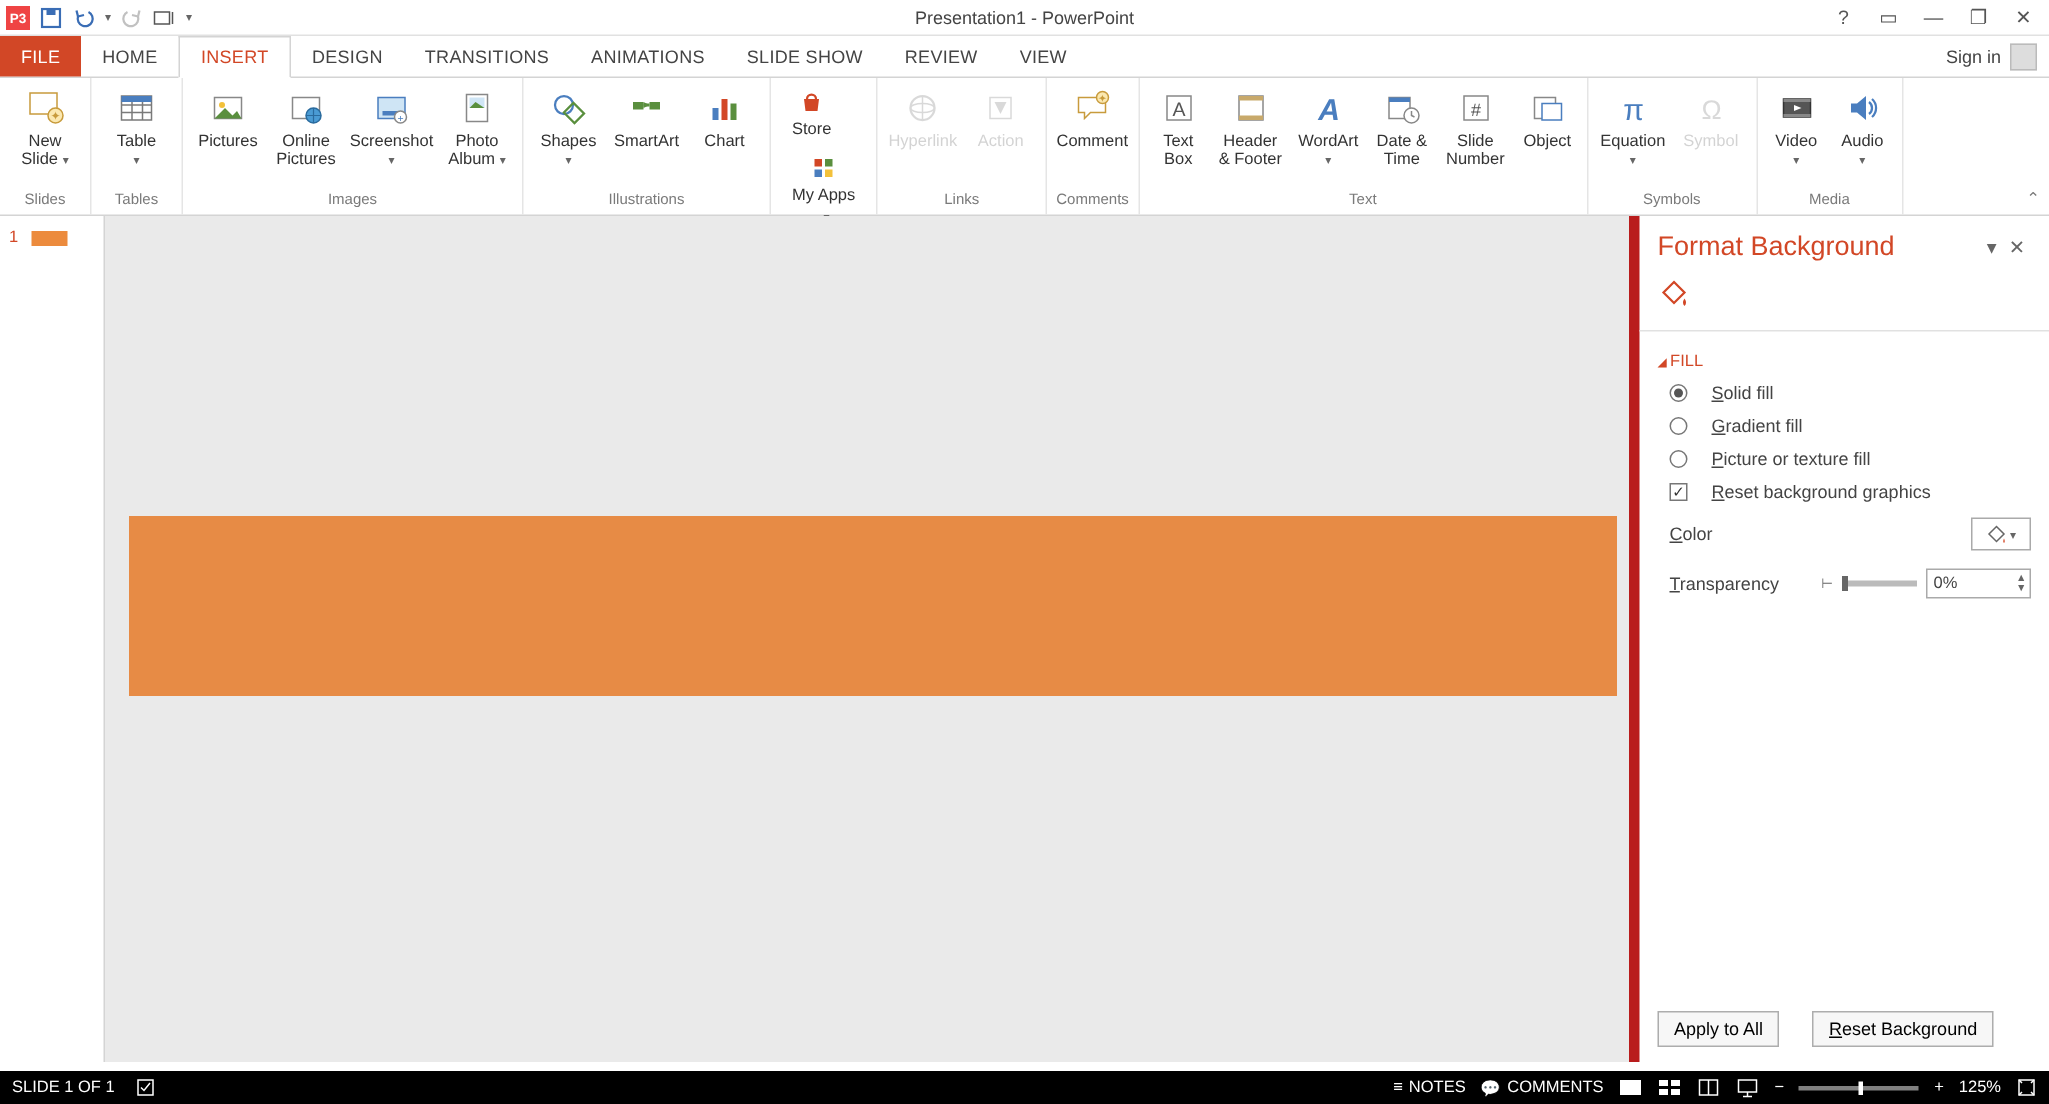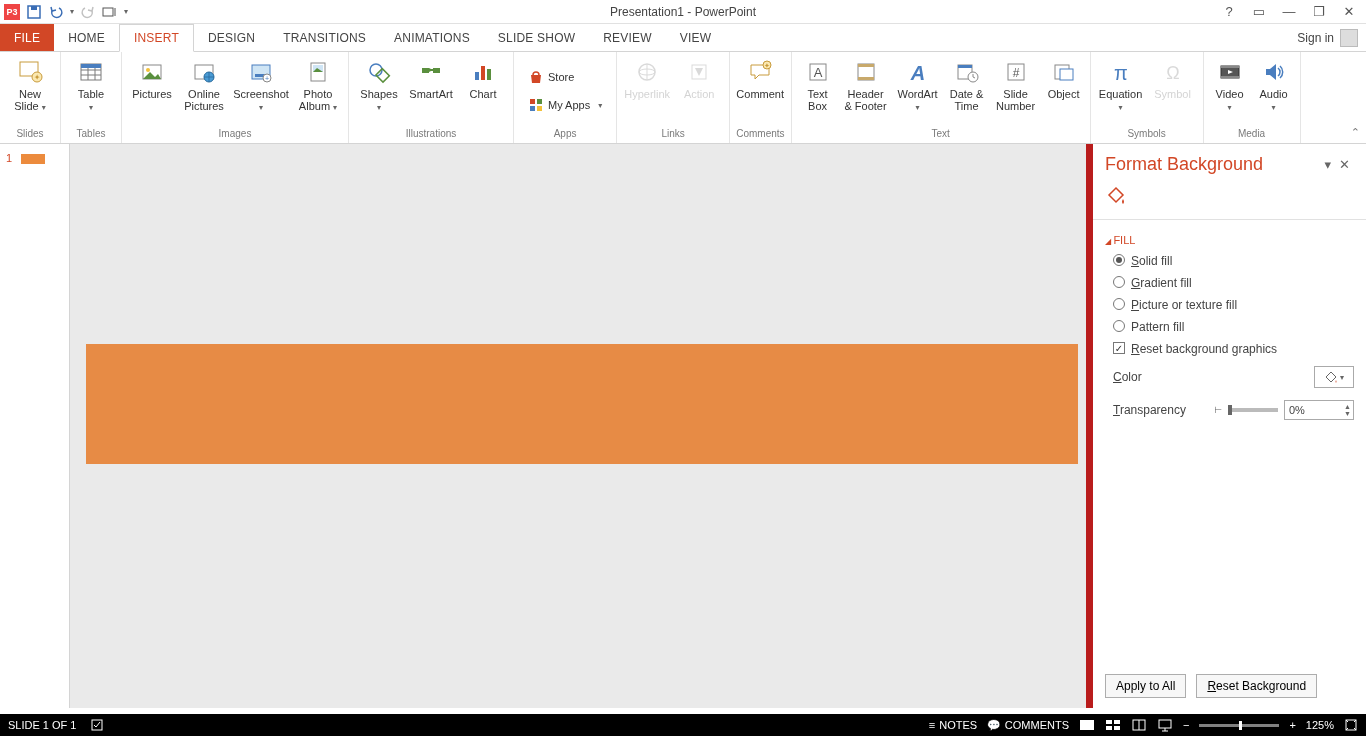--- a/index.html
+++ b/index.html
@@ -15,52 +15,52 @@
 .tab { padding: 0 14px; display: flex; align-items: center; cursor: pointer; text-transform: uppercase; letter-spacing: 0.2px; }
 .tab.file { background: #d24726; color: #fff; font-weight: normal; }
 .tab.active { color: #d24726; background: #fff; border: 1px solid #d4d4d4; border-bottom: 1px solid #fff; margin-bottom: -1px; }
 .signin { margin-left: auto; padding: 0 8px; display: flex; align-items: center; gap: 6px; font-size: 12px; color: #444; }
 .avatar { width: 18px; height: 18px; background: #ddd; border: 1px solid #bbb; }
 .ribbon { height: 92px; background: #fff; border-bottom: 1px solid #d4d4d4; display: flex; position: relative; }
 .ribbon-group { display: flex; flex-direction: column; padding: 2px 6px; border-right: 1px solid #e5e5e5; }
 .group-items { display: flex; flex: 1; align-items: flex-start; gap: 4px; }
 .group-label { font-size: 10px; color: #7a7a7a; text-align: center; padding-bottom: 2px; }
 .rbtn { display: flex; flex-direction: column; align-items: center; justify-content: flex-start; width: 48px; cursor: pointer; padding-top: 4px; }
-.rbtn.small { width: auto; flex-direction: row; gap: 4px; padding: 2px 4px; }
+.rbtn.small { width: auto; flex-direction: column; gap: 4px; padding: 2px 4px; }
 .rbtn .ico { width: 28px; height: 28px; display: flex; align-items: center; justify-content: center; margin-bottom: 2px; }
 .rbtn .lbl { font-size: 11px; color: #333; text-align: center; line-height: 12px; }
 .rbtn.disabled .lbl, .rbtn.disabled .ico { color: #b0b0b0; opacity: 0.55; }
 .caret { font-size: 8px; color: #666; }
 .collapse-caret { position: absolute; right: 6px; bottom: 4px; font-size: 11px; color: #7a7a7a; cursor: pointer; }
 .work-area { position: absolute; top: 144px; left: 0; right: 0; bottom: 28px; display: flex; }
 .thumb-panel { width: 70px; background: #fff; border-right: 1px solid #d4d4d4; padding: 8px 6px; }
 .thumb-num { font-size: 11px; color: #d24726; display: inline-block; vertical-align: top; }
 .mini-slide-ico { display: inline-block; width: 24px; height: 10px; background: #ec8b3d; margin-left: 4px; vertical-align: top; margin-top: 2px; }
 .canvas-area { flex: 1; background: #eaeaea; position: relative; overflow: hidden; }
 .slide-strip { position: absolute; left: 16px; right: 8px; top: 200px; height: 120px; background: #e78b45; }
 .format-pane { width: 280px; background: #fff; border-left: 7px solid #b91c1c; display: flex; flex-direction: column; }
 .fp-header { display: flex; align-items: center; padding: 10px 12px 6px 12px; }
 .fp-title { font-size: 18px; color: #d24726; flex: 1; font-weight: 400; }
 .fp-close { font-size: 13px; color: #666; cursor: pointer; padding: 0 4px; }
 .fp-tabs { padding: 4px 12px 8px 12px; border-bottom: 1px solid #e1e1e1; }
 .fill-icon { width: 22px; height: 22px; display: inline-block; }
 .fp-body { padding: 10px 12px; font-size: 12px; color: #444; }
 .fp-section-h { color: #d24726; font-size: 11px; text-transform: uppercase; padding: 4px 0; cursor: pointer; }
 .fp-section-h::before { content: "◢ "; font-size: 8px; }
-.radio-row, .check-row { display: flex; gap: 6px; padding: 4px 0 4px 8px; }
+.radio-row, .check-row { display: flex; align-items: center; gap: 16px; padding: 4px 0 4px 8px; }
 .radio { width: 12px; height: 12px; border: 1px solid #777; border-radius: 50%; display: inline-flex; align-items: center; justify-content: center; }
 .radio.checked::after { content: ""; width: 6px; height: 6px; background: #555; border-radius: 50%; }
 .check { width: 12px; height: 12px; border: 1px solid #777; display: inline-flex; align-items: center; justify-content: center; font-size: 10px; color: #333; }
 .row-2col { display: flex; align-items: center; justify-content: space-between; padding: 6px 0 6px 8px; }
 .color-swatch { width: 40px; height: 22px; border: 1px solid #aaa; display: flex; align-items: center; justify-content: center; cursor: pointer; gap: 2px; }
 .spin { width: 70px; height: 20px; border: 1px solid #aaa; display: flex; align-items: center; padding: 0 4px; font-size: 11px; position: relative; }
 .spin .ar { position: absolute; right: 2px; font-size: 7px; line-height: 7px; color: #666; display: flex; flex-direction: column; }
 .slider { width: 50px; height: 4px; background: #bbb; position: relative; margin: 0 6px; }
 .slider::after { content: ""; position: absolute; left: 0; top: -3px; width: 4px; height: 10px; background: #666; }
-.fp-footer { margin-top: auto; padding: 10px 12px; display: flex; gap: 10px; }
+.fp-footer { margin-top: auto; padding: 10px 12px; display: flex; gap: 22px; }
 .fp-btn { border: 1px solid #adadad; background: #f7f7f7; font-size: 12px; padding: 4px 10px; cursor: pointer; }
 .status-bar { position: absolute; left: 0; right: 0; bottom: 0; height: 22px; background: #000000; color: #fff; display: flex; align-items: center; font-size: 11px; padding: 0 8px; gap: 14px; }
 .status-right { margin-left: auto; display: flex; align-items: center; gap: 10px; }
 .sb-btn { cursor: pointer; display: flex; align-items: center; gap: 4px; }
 .zoom-slider { width: 80px; height: 3px; background: rgba(255,255,255,0.5); position: relative; }
 .zoom-slider::after { content: ""; position: absolute; left: 50%; top: -3px; width: 3px; height: 9px; background: #fff; }
 .underline-first::first-letter { text-decoration: underline; }
 svg { display: block; }
 </style>
 </head>
@@ -459,24 +459,20 @@
           <span class="underline-first">Solid fill</span>
         </div>
       <div class="radio-row">
           <span class="radio"></span>
           <span class="underline-first">Gradient fill</span>
         </div>
       <div class="radio-row">
           <span class="radio"></span>
           <span class="underline-first">Picture or texture fill</span>
         </div>
-      <div class="radio-row">
-          <span class="radio"></span>
-          <span>Pattern fill</span>
-        </div>
       <div class="check-row">
           <span class="check">✓</span>
           <span class="underline-first">Reset background graphics</span>
         </div>
 
       <div class="row-2col">
         <span class="underline-first">Color</span>
         <div class="color-swatch">
           <svg width="14" height="14">
               <path d="M7 2 L12 7 L7 12 L2 7 Z" fill="#fff" stroke="#666"></path>

